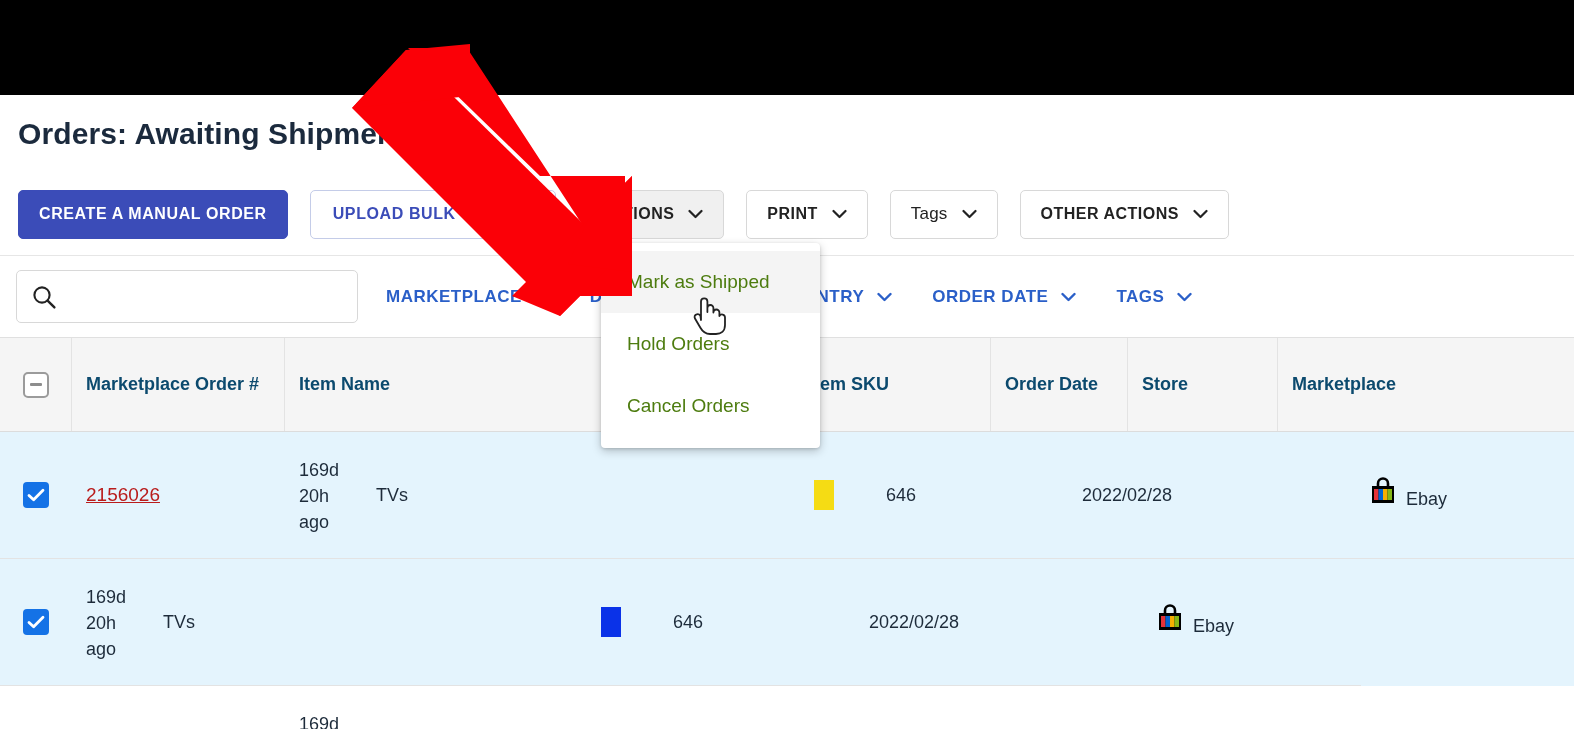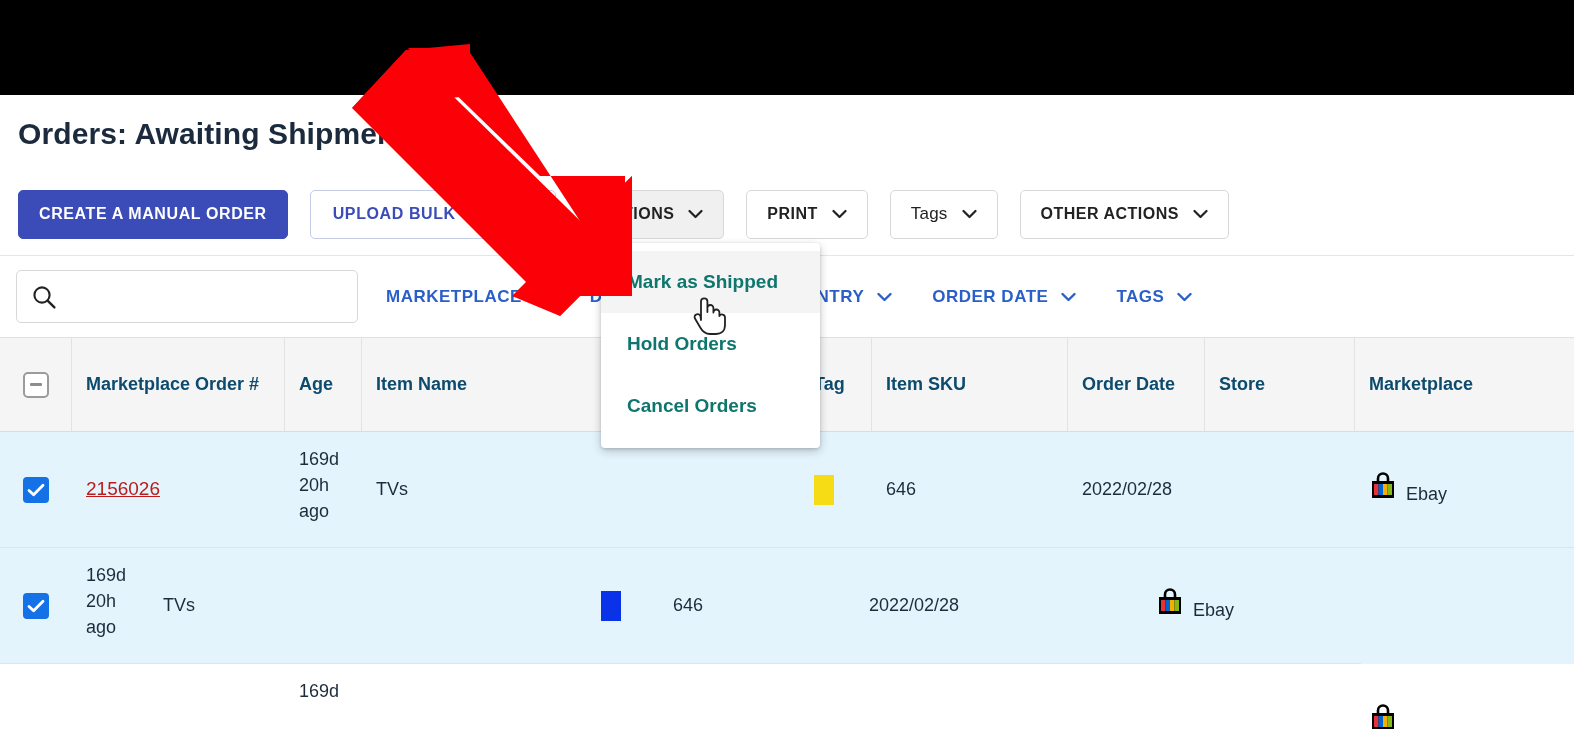--- a/index.html
+++ b/index.html
@@ -100,21 +100,21 @@
   .c-order { width:213px; }
   .c-age   { width:77px; }
   .c-item  { width:438px; }
   .c-tag   { width:72px; }
   .c-sku   { width:196px; }
   .c-date  { width:137px; }
   .c-store { width:150px; }
   .c-mkt   { width:219px; }
 
   .order-link { color:#b91c1c; text-decoration:underline; cursor:pointer; font-size:19px; }
-  .age-cell { align-items:flex-start !important; padding-top:14px !important; }
+  .age-cell { align-items:flex-start !important; padding-top:14px !important;margin-top:11px; }
   .age-text { line-height:1.45; font-size:18px; }
 
   
   .cb-indeterminate {
     width:26px; height:26px; border:2px solid #9b9b9b; border-radius:5px;
     background:#fff; display:flex; align-items:center; justify-content:center;
     cursor:pointer;
   }
   .cb-indeterminate i { display:block; width:12px; height:3px; background:#8d8d8d; border-radius:1px; }
   .cb-checked {
@@ -130,21 +130,21 @@
 
   
   .dropdown {
     position:absolute; left:601px; top:243px; width:219px; height:205px;
     background:#ffffff; border-radius:4px;
     box-shadow:0 3px 10px rgba(0,0,0,0.22), 0 1px 3px rgba(0,0,0,0.14);
     z-index:40; padding:8px 0;
   }
   .dd-item {
     height:62px; display:flex; align-items:center; padding:0 26px;
-    font-size:19px; color:#0f766e; cursor:pointer; white-space:nowrap;font-weight:bold;
+    font-size:19px; color:#4d7c0f; cursor:pointer; white-space:nowrap;
   }
   .dd-item.hovered { background:#f4f4f4; }
 
   
   .cursor { position:absolute; left:690px; top:292px; z-index:60; pointer-events:none; }
 
   
   .arrow-anno { position:absolute; left:0; top:0; width:1574px; height:729px; z-index:50; pointer-events:none; }
 </style>
 </head>
@@ -260,21 +260,20 @@
 
     <div class="table">
 
       <div class="trow thead">
         <div class="tcell c-check">
           <span class="cb-indeterminate">
               <i></i>
             </span>
         </div>
         <div class="tcell c-order">Marketplace Order #</div>
-        <div class="tcell c-age">Age</div>
         <div class="tcell c-item">Item Name</div>
         <div class="tcell c-tag">Tag</div>
         <div class="tcell c-sku">Item SKU</div>
         <div class="tcell c-date">Order Date</div>
         <div class="tcell c-store">Store</div>
         <div class="tcell c-mkt">Marketplace</div>
       </div>
 
       <div class="trow tbody-row selected">
         <div class="tcell c-check">

